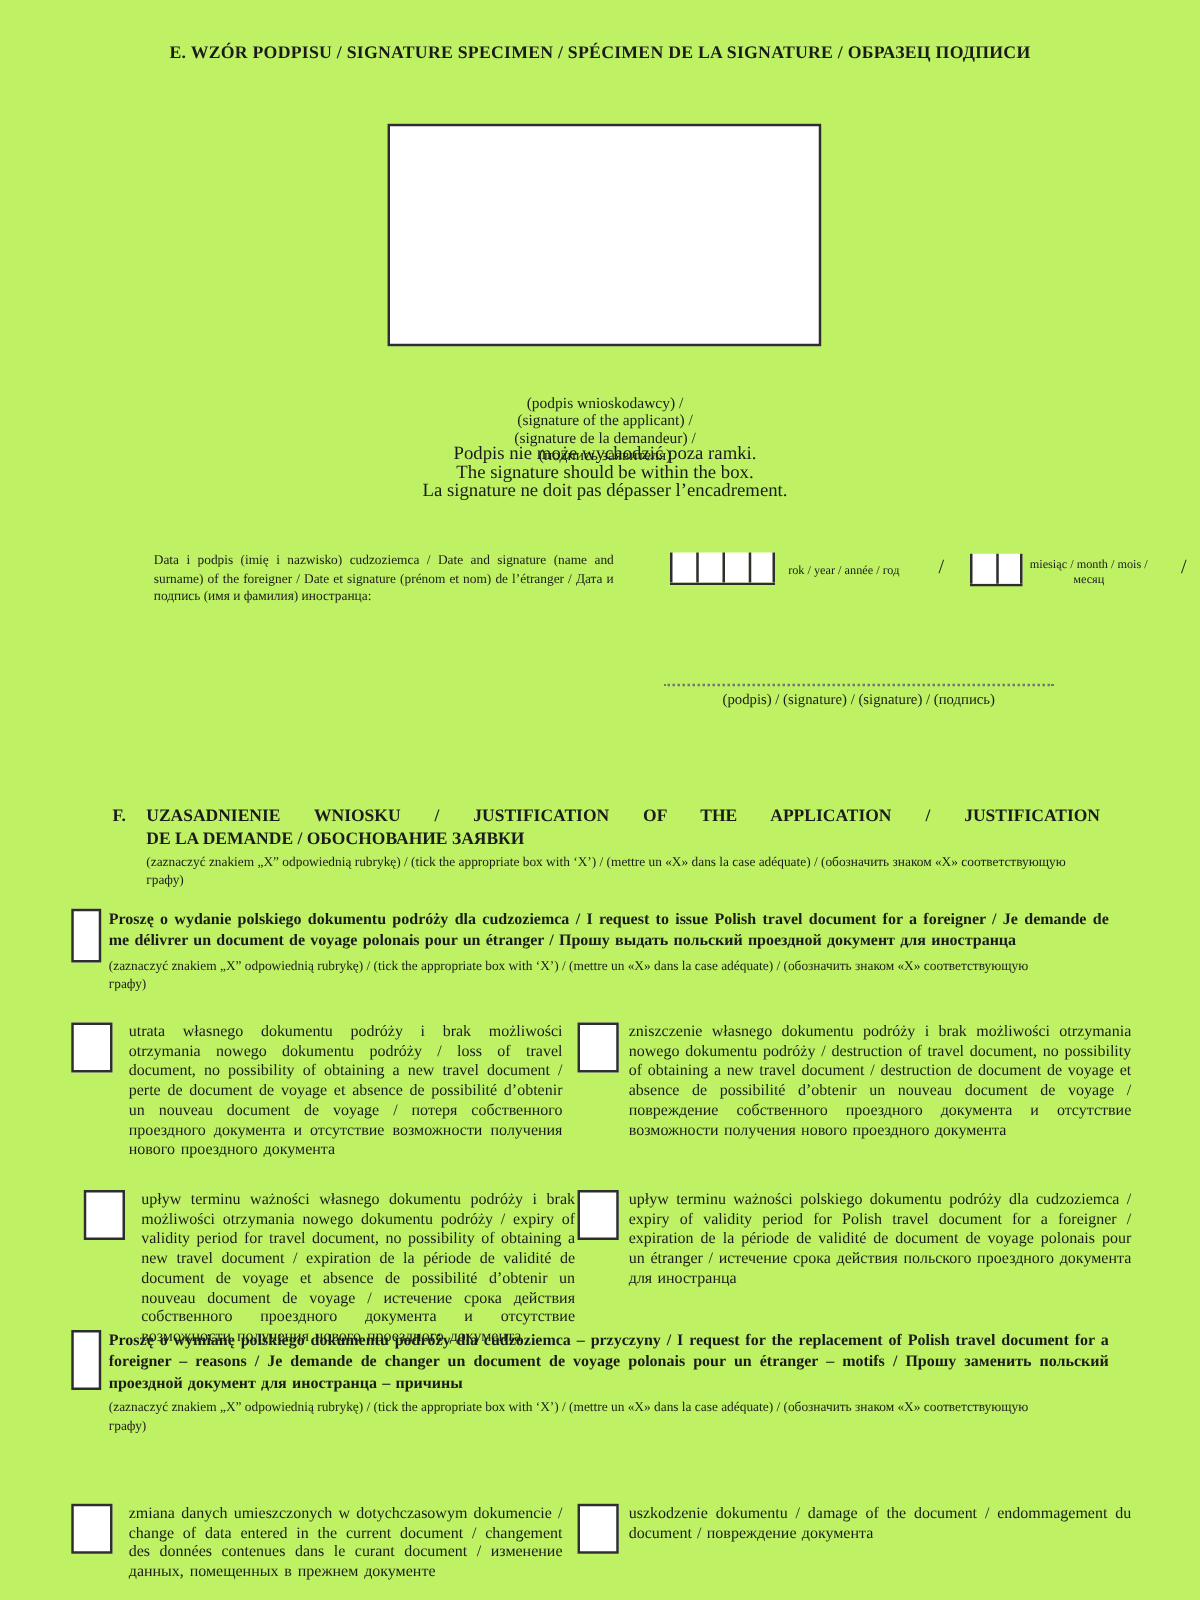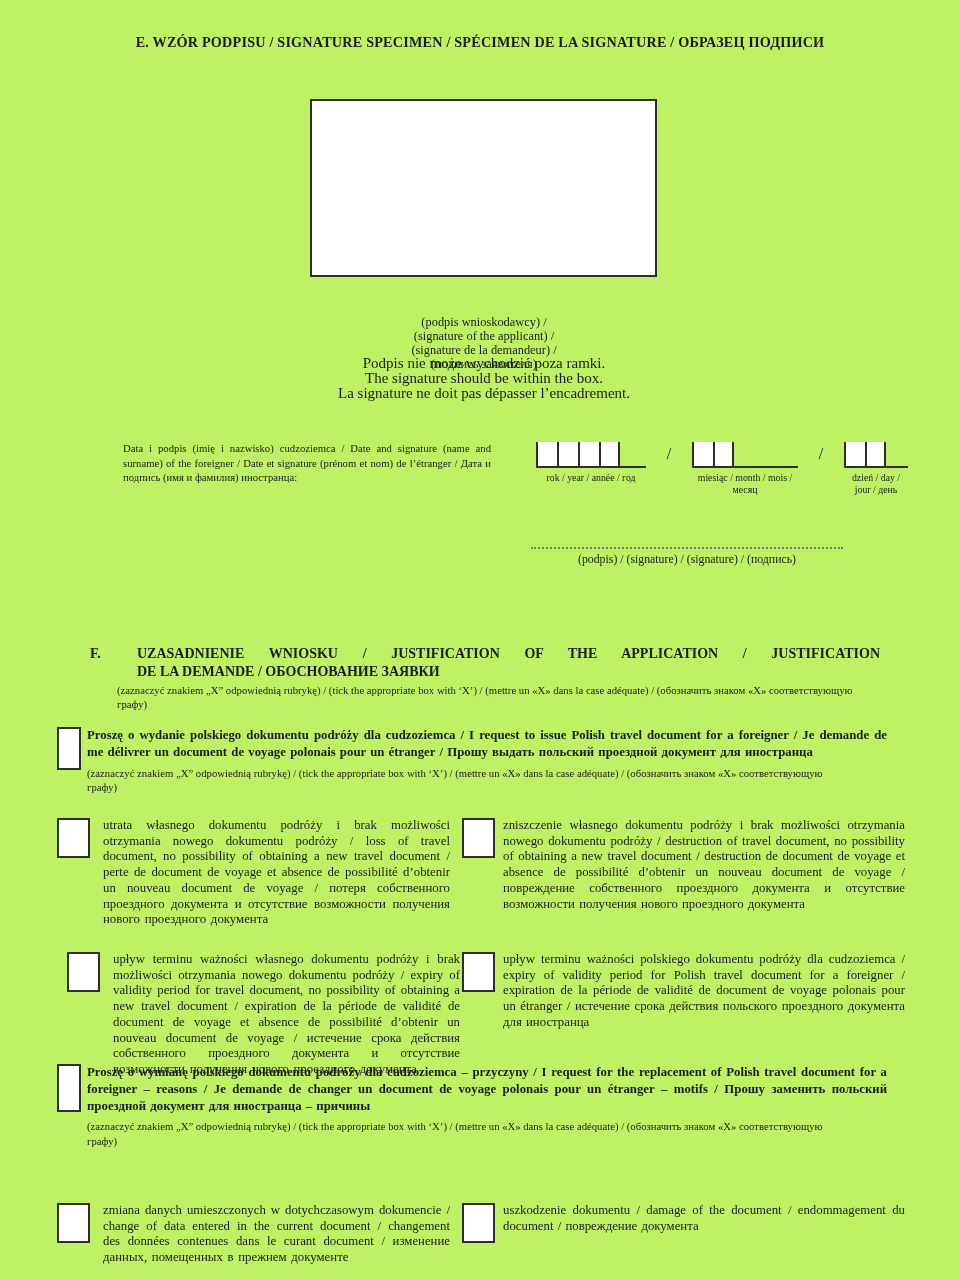--- a/index.html
+++ b/index.html
@@ -31,37 +31,37 @@
   #sig-note {
     top: 356px; left: 230px; width: 508px;
     font-size: 15px; line-height: 15.2px; text-align: center;
   }
 
   #date-label {
     top: 441px; left: 123px; width: 368px;
     font-size: 10.7px; line-height: 14.6px; text-align: justify;
   }
   #comb { top: 442px; left: 536px; display: flex; align-items: flex-start; }
-  .comb-group { display: flex; flex-direction: column; }
+  .comb-group { display: flex; flex-direction: row; align-items: center; }
   .cells { display: flex; border-bottom: 2px solid #2e2e2e; }
   .cell { width: 21px; height: 24px; border-left: 2px solid #2e2e2e; background: #fff; }
   .cells .cell:last-child { border-right: 2px solid #2e2e2e; }
   .comb-slash { width: 46px; text-align: center; font-size: 16px; line-height: 24px; }
   .comb-label { font-size: 9.8px; line-height: 11.5px; margin-top: 4px; text-align: center; }
   .lbl-year { width: 110px; }
   .lbl-month { width: 106px; }
   .lbl-day { width: 64px; }
 
   #sig-line { top: 547px; left: 531px; width: 312px; height: 0; border-top: 2px dotted #777; }
   #sig-line-caption { top: 552px; left: 531px; width: 312px; text-align: center; font-size: 11.8px; }
 
   #f-head { top: 645px; left: 90px; width: 790px; display: flex; }
   #f-letter { width: 27px; font-weight: bold; font-size: 14px; line-height: 17.6px; flex: none; }
   .f-title-block { width: 763px; }
-  .f-title-line { font-weight: bold; font-size: 14px; line-height: 17.6px; margin-left: 20px; }
+  .f-title-line { font-weight: bold; font-size: 14px; line-height: 17.6px; }
   .jl { text-align: justify; text-align-last: justify; }
   .f-instr { margin-top: 3px; font-size: 10.7px; line-height: 14px; font-weight: normal; width: 756px; text-align: left; }
 
   .bold-row { display: flex; }
   #req1 { top: 727px; left: 57px; width: 833px; }
   #req2 { top: 1064px; left: 57px; width: 833px; }
   .req-box { width: 24px; border: 2px solid #2e2e2e; flex: none; background: #fff; }
   #req1 .req-box { height: 43px; }
   #req2 .req-box { height: 48px; }
   .req-text { margin-left: 6px; width: 800px; }

